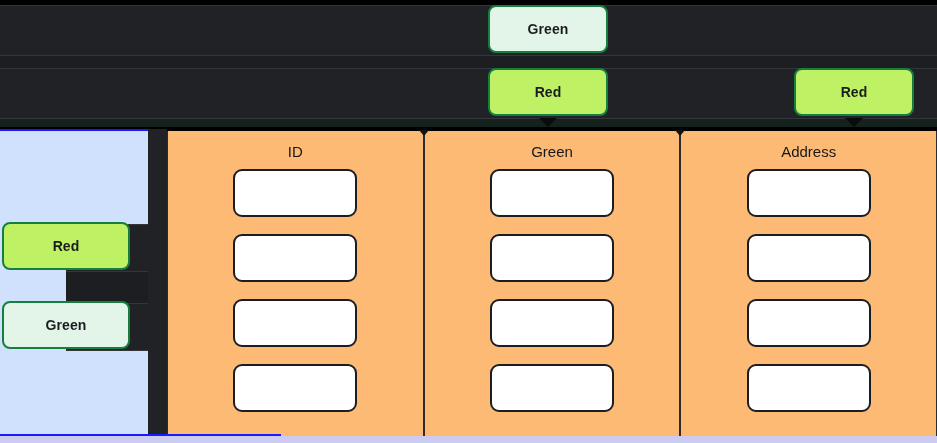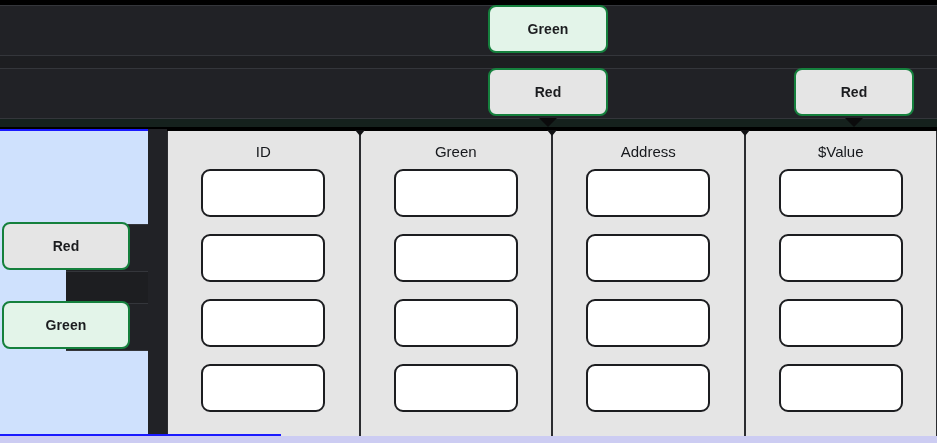--- a/index.html
+++ b/index.html
@@ -49,21 +49,21 @@
     justify-content: center;
     border-radius: 8px;
     border: 2px solid #15803d;
     font-size: 14px;
     font-weight: bold;
     color: #1b1c1f;
     box-sizing: border-box;
     letter-spacing: .1px;
   }
   .badge.green { background: #e3f4e9; }
-  .badge.red   { background: #e5e5e5; }
+  .badge.red   { background: #bef264; }
 
   
   .badge-top-green { left: 488px; top: 5px;  width: 120px; height: 48px; }
   .badge-top-red1  { left: 488px; top: 68px; width: 120px; height: 48px; }
   .badge-top-red2  { left: 794px; top: 68px; width: 120px; height: 48px; }
 
   
   .tri-down {
     position: absolute;
     width: 0; height: 0;
@@ -118,21 +118,21 @@
     position: absolute;
     left: 167px;
     top: 131px;
     width: 770px;
     height: 312px;
     display: flex;
   }
   .col {
     position: relative;
     flex: 1 1 0;
-    background: #e5e5e5;
+    background: #fdba74;
     border-left: 1px solid #2b2c30;
     border-right: 1px solid #2b2c30;
     box-sizing: border-box;
     display: flex;
     flex-direction: column;
     align-items: center;
   }
   .col-header {
     margin-top: 13px;
     margin-bottom: 10px;
@@ -236,27 +236,18 @@
       </div>
       <div class="col">
         <div class="col-tick"></div>
         <div class="col-tick bottom"></div>
         <div class="col-header">Address</div>
         <div class="cell"></div>
         <div class="cell"></div>
         <div class="cell"></div>
         <div class="cell"></div>
       </div>
-      <div class="col">
-        <div class="col-tick"></div>
-        <div class="col-tick bottom"></div>
-        <div class="col-header">$Value</div>
-        <div class="cell"></div>
-        <div class="cell"></div>
-        <div class="cell"></div>
-        <div class="cell"></div>
-      </div>
     </div>
 
   <div id="bottom-blue-line"></div>
   <div id="bottom-band"></div>
 
 </div>
 
 </body></html>

